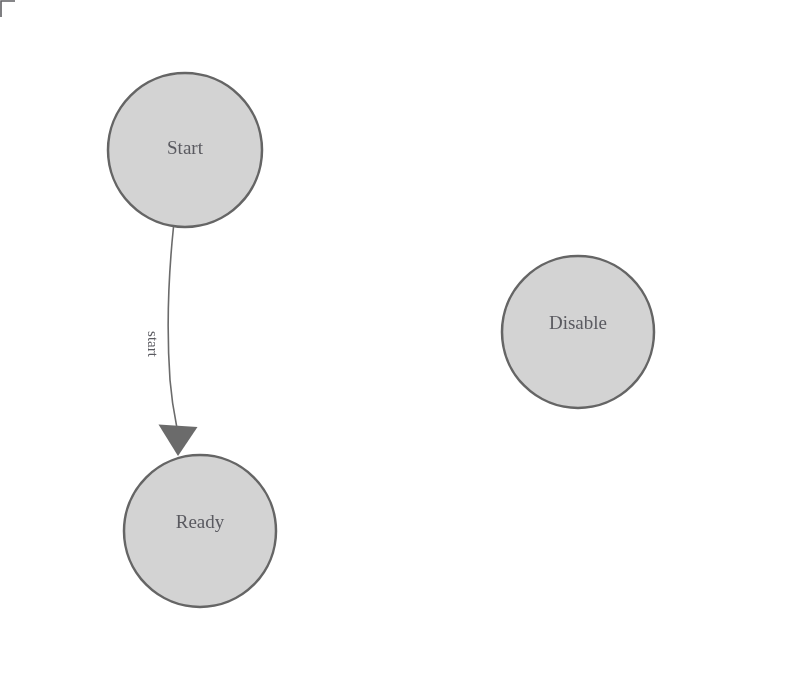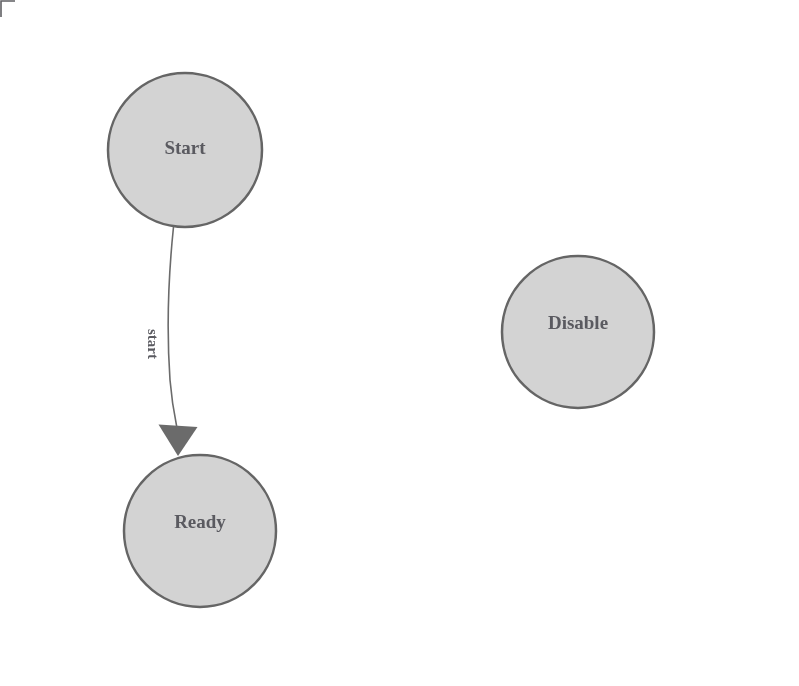--- a/index.html
+++ b/index.html
@@ -49,21 +49,21 @@
     dominant-baseline: middle;
   }
   .corner-mark {
     fill: none;
     stroke-width: 1.6;
   }
 </style>
 </head>
 <body style="background: rgb(255, 255, 255);">
 
-<div id="canvas" style="width: 799px; height: 686px; background: rgb(255, 255, 255); font-weight: bold;">
+<div id="canvas" style="width: 799px; height: 686px; background: rgb(255, 255, 255);">
   <svg id="diagram-svg" viewBox="0 0 799 686" xmlns="http://www.w3.org/2000/svg">
 
     <path class="corner-mark" d="M 1 17 L 1 1 L 15 1" stroke="#5f5f63"></path>
 
     <g>
       <g>
         <path class="edge-path" d="M 173.5 227 C 168 280 166.5 330 170 380 C 172 404 175 418 177 428" stroke="#6b6b6b"></path>
         <polygon class="edge-arrowhead" points="178,456 158.5,424.5 197.5,427" fill="#6b6b6b"></polygon>
         <text class="edge-label" x="151" y="344" fill="#5a5a60" transform="rotate(90 151 344)">start</text>
       </g>

